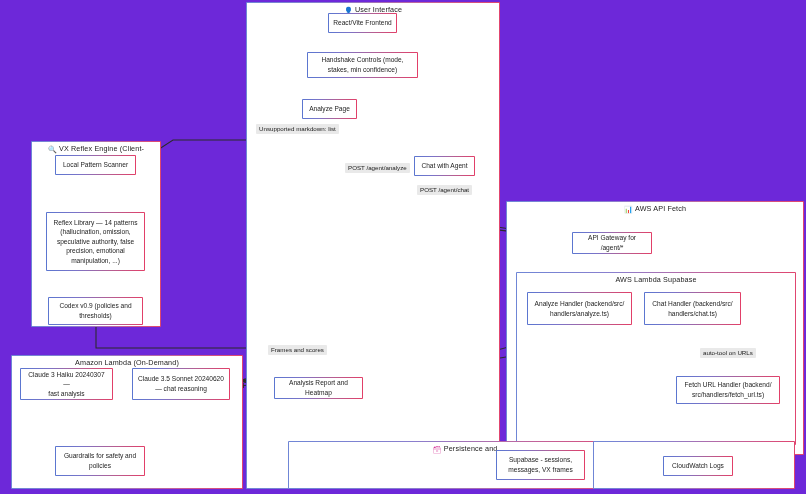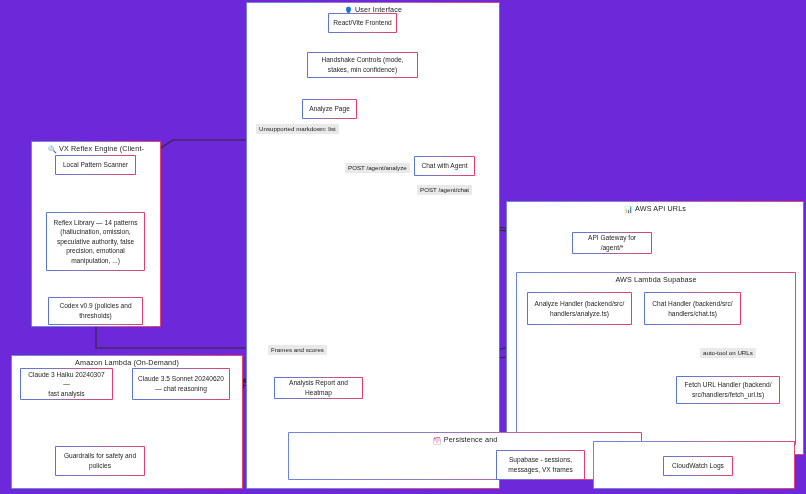--- a/index.html
+++ b/index.html
@@ -158,37 +158,37 @@
   </div>
 
   <div class="cluster" style="left:31px; top:141px; width:130px; height:186px;">
     <div class="cluster-label">
       <span class="ci ico-mag">🔍</span><span>VX Reflex Engine (Client-</span>
     </div>
   </div>
 
   <div class="cluster" style="left:506px; top:201px; width:298px; height:254px;">
     <div class="cluster-label">
-      <span class="ci ico-aws">📊</span><span>AWS API URLs</span>
+      <span class="ci ico-aws">📊</span><span>AWS API Fetch</span>
     </div>
   </div>
 
   <div class="cluster" style="left:516px; top:272px; width:280px; height:173px;">
     <div class="cluster-label">
       <span>AWS Lambda Supabase</span>
     </div>
   </div>
 
   <div class="cluster" style="left:11px; top:355px; width:232px; height:134px;">
     <div class="cluster-label">
       <span>Amazon Lambda (On-Demand)</span>
     </div>
   </div>
 
-  <div class="cluster" style="left:288px; top:432px; width:354px; height:48px;">
+  <div class="cluster" style="left:288px; top:441px; width:354px; height:48px;">
     <div class="cluster-label">
       <span class="ci ico-db">🗃</span><span>Persistence and</span>
     </div>
   </div>
 
   <div class="cluster" style="left:593px; top:441px; width:202px; height:48px;"></div>
 
   <div class="node" style="left:328px; top:13px; width:69px; height:20px;">
     <span>React/Vite Frontend</span>
   </div>

